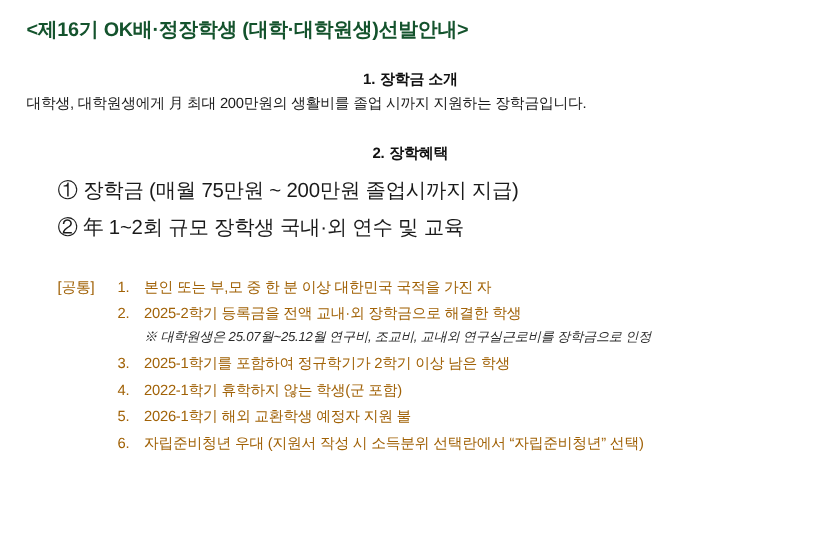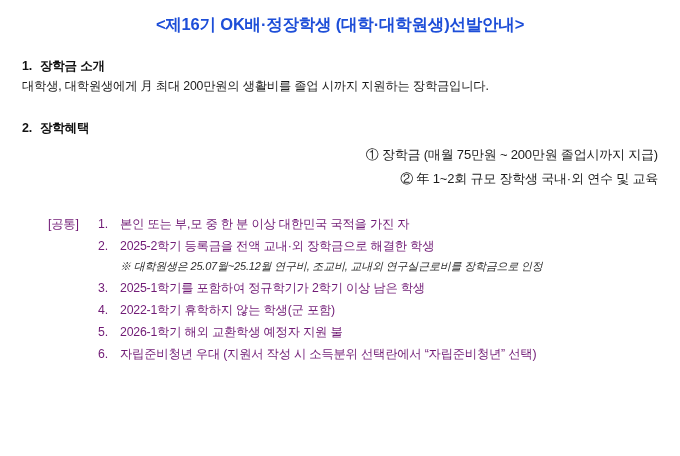--- a/index.html
+++ b/index.html
@@ -15,73 +15,72 @@
     overflow: hidden;
   }
   .page {
     width: 680px;
     height: 456px;
     position: relative;
     box-sizing: border-box;
     padding: 0 22px;
   }
   .doc-title {
-    text-align: center;
     font-size: 16.5px;
     font-weight: bold;
     letter-spacing: -0.2px;
     margin-top: 14px;
     margin-bottom: 0;
-    color: #1d4ed8;
+    color: #14532d;
   }
   .section {
     margin-top: 22px;
   }
   .section-heading {
     font-size: 12.5px;
     font-weight: bold;
     color: #111111;
     letter-spacing: -0.2px;
+    text-align: center;
   }
   .section-heading .num {
     display: inline-block;
     width: 18px;
   }
   .para {
     font-size: 12.3px;
     line-height: 1.85;
     letter-spacing: -0.2px;
     margin-top: 6px;
     color: #1a1a1a;
   }
   .para .indent-first {
     display: inline-block;
     width: 14px;
   }
   .list {
     margin-top: 6px;
   }
   .list-item {
-    font-size: 13px;
+    font-size: 17px;
     line-height: 1.85;
     letter-spacing: -0.2px;
     padding-left: 26px;
     color: #1a1a1a;
-    text-align: right;
   }
   .sel-block {
     margin-top: 6px;
   }
   .sel-row {
     font-size: 12.3px;
     line-height: 1.8;
     letter-spacing: -0.2px;
     padding-left: 26px;
     display: flex;
-    color: #701a75;
+    color: #a16207;
   }
   .sel-tag {
     width: 50px;
     flex: 0 0 50px;
   }
   .sel-num {
     width: 22px;
     flex: 0 0 22px;
   }
   .sel-indent {

